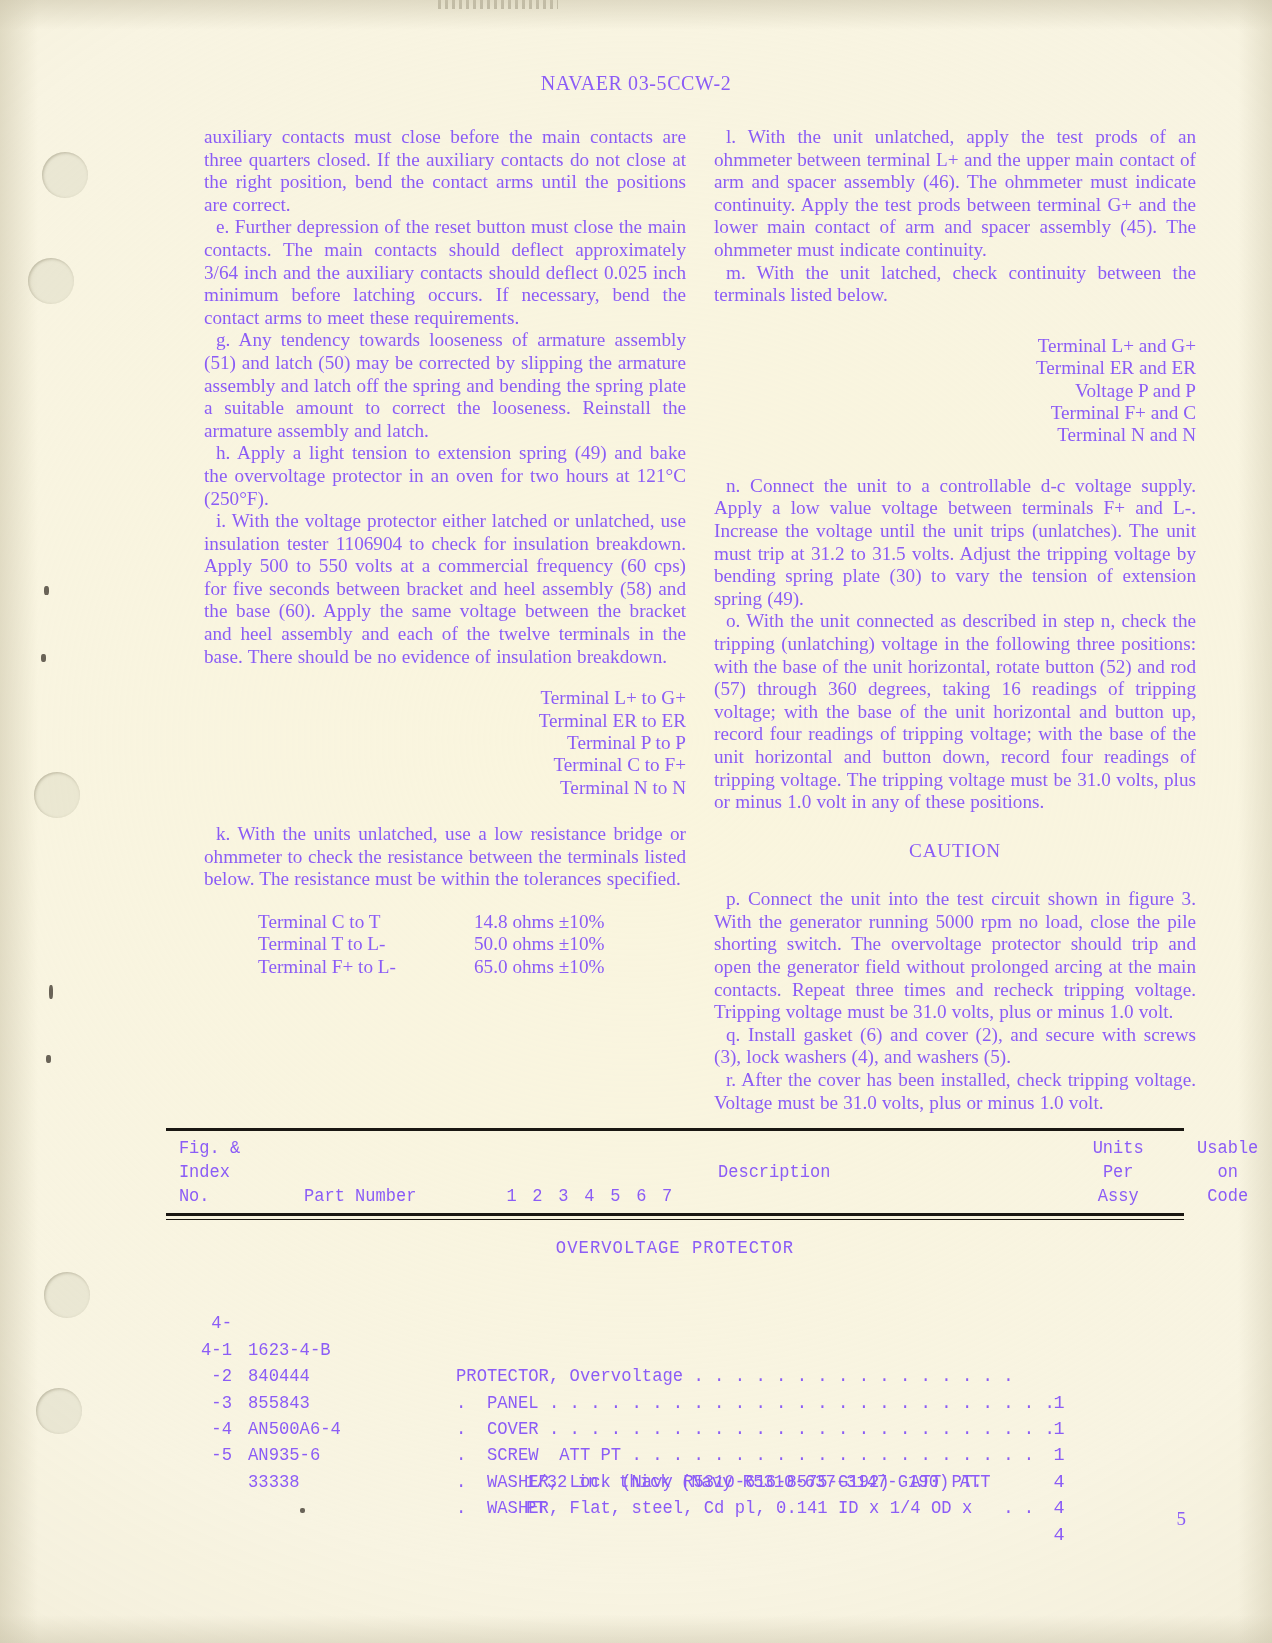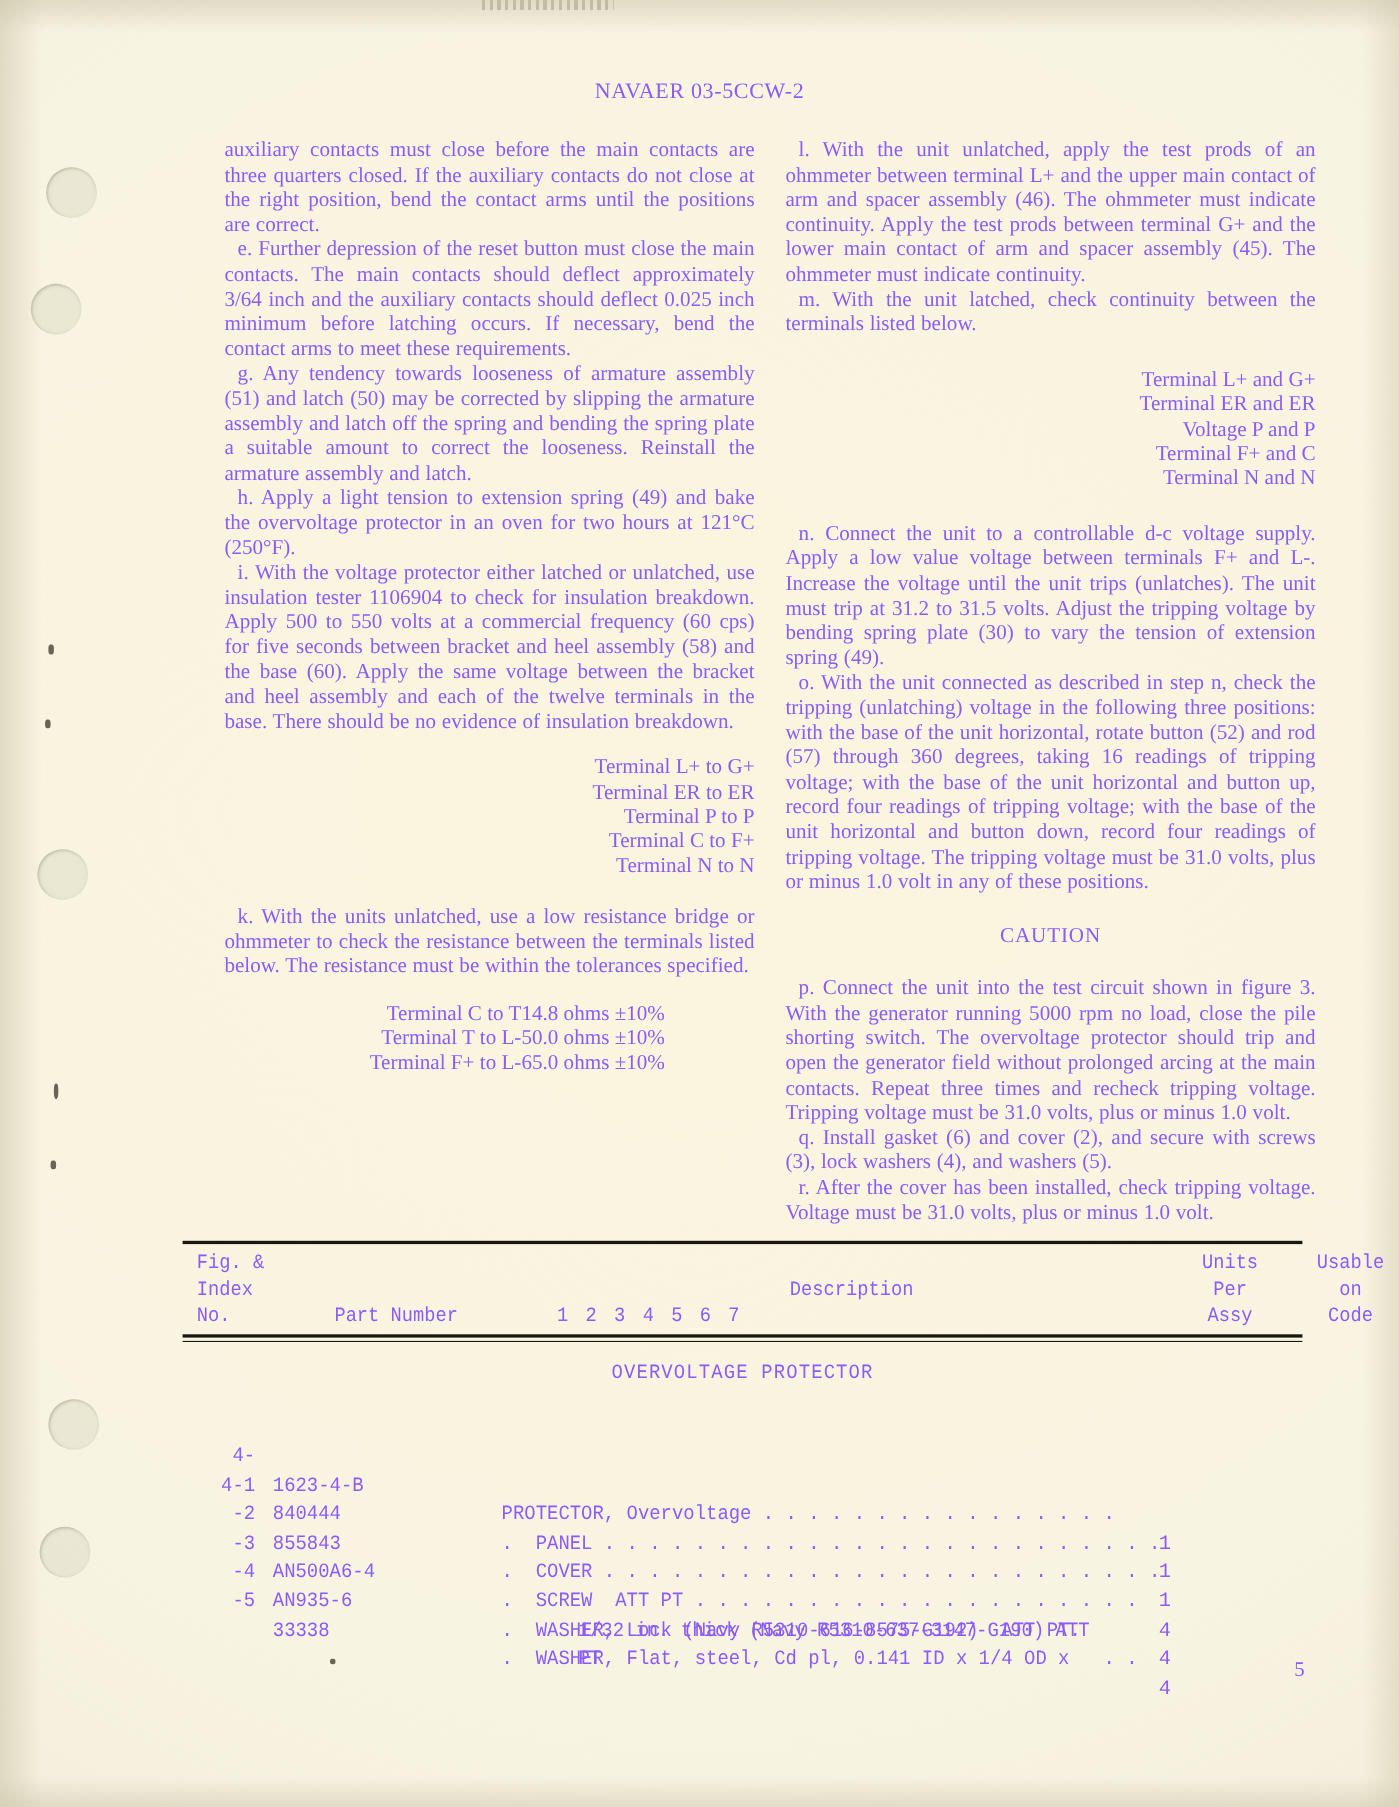--- a/index.html
+++ b/index.html
@@ -104,21 +104,21 @@
     margin: 19px 0 0 0;
     padding-left: 148px;
     text-align: right;
     line-height: 22.4px;
   }
   .term-block .row { white-space: pre; }
 
   .res-block {
     margin: 20px 0 0 0;
     padding-left: 54px;
-    text-align: right;
+    text-align: left;
     line-height: 22.4px;
   }
   .res-block .row { display: flex; }
   .res-block .rname { width: 216px; }
 
   .centered-head {
     text-align: center;
     margin: 26px 0 0 0;
     letter-spacing: 0.8px;
   }

